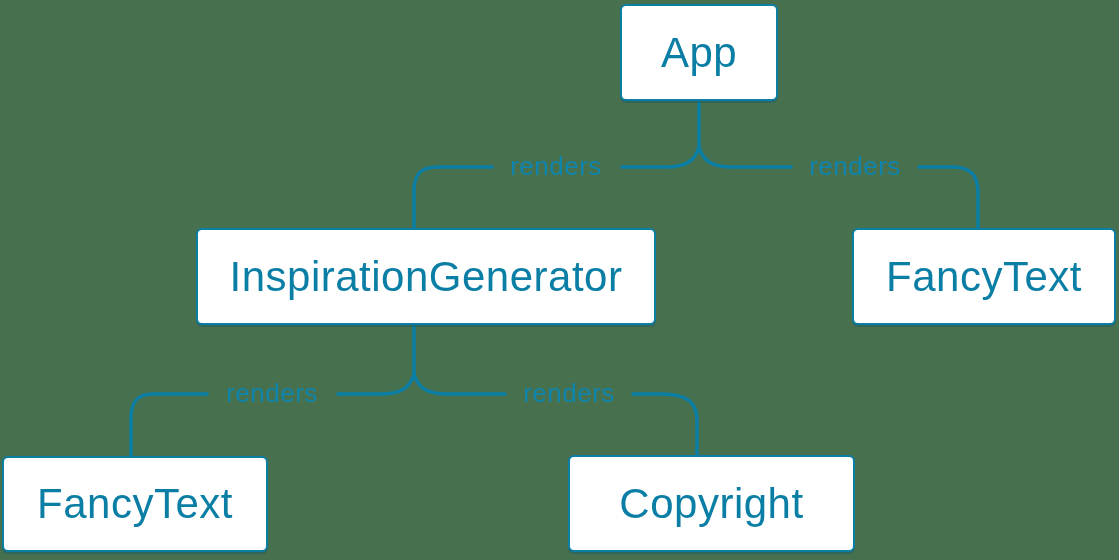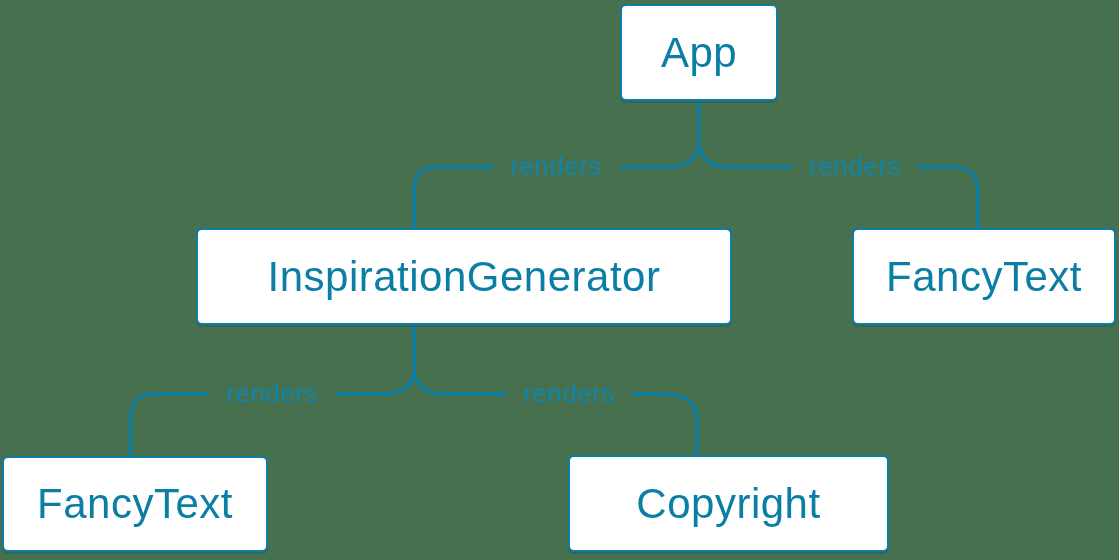--- a/index.html
+++ b/index.html
@@ -52,24 +52,24 @@
     position: absolute;
     transform: translate(-50%, -50%);
     color: #0f85ad;
     font-size: 26px;
     font-weight: 400;
     letter-spacing: 0.5px;
     white-space: nowrap;
   }
   
   .node-app        { left: 620px; top: 4px;   width: 158px; height: 97px; }
-  .node-ig         { left: 196px; top: 228px; width: 536px; height: 97px; }
+  .node-ig         { left: 196px; top: 228px; width: 460px; height: 97px; }
   .node-ft-right   { left: 852px; top: 228px; width: 264px; height: 97px; }
   .node-ft-left    { left: 2px;   top: 456px; width: 266px; height: 96px; }
-  .node-copyright  { left: 568px; top: 455px; width: 321px; height: 97px; }
+  .node-copyright  { left: 568px; top: 455px; width: 287px; height: 97px; }
   
   .edge-label-1 { left: 556px; top: 166px; }
   .edge-label-2 { left: 855px; top: 166px; }
   .edge-label-3 { left: 272px; top: 393px; }
   .edge-label-4 { left: 569px; top: 393px; }
 </style>
 </head>
 <body>
 
 <div class="canvas">

